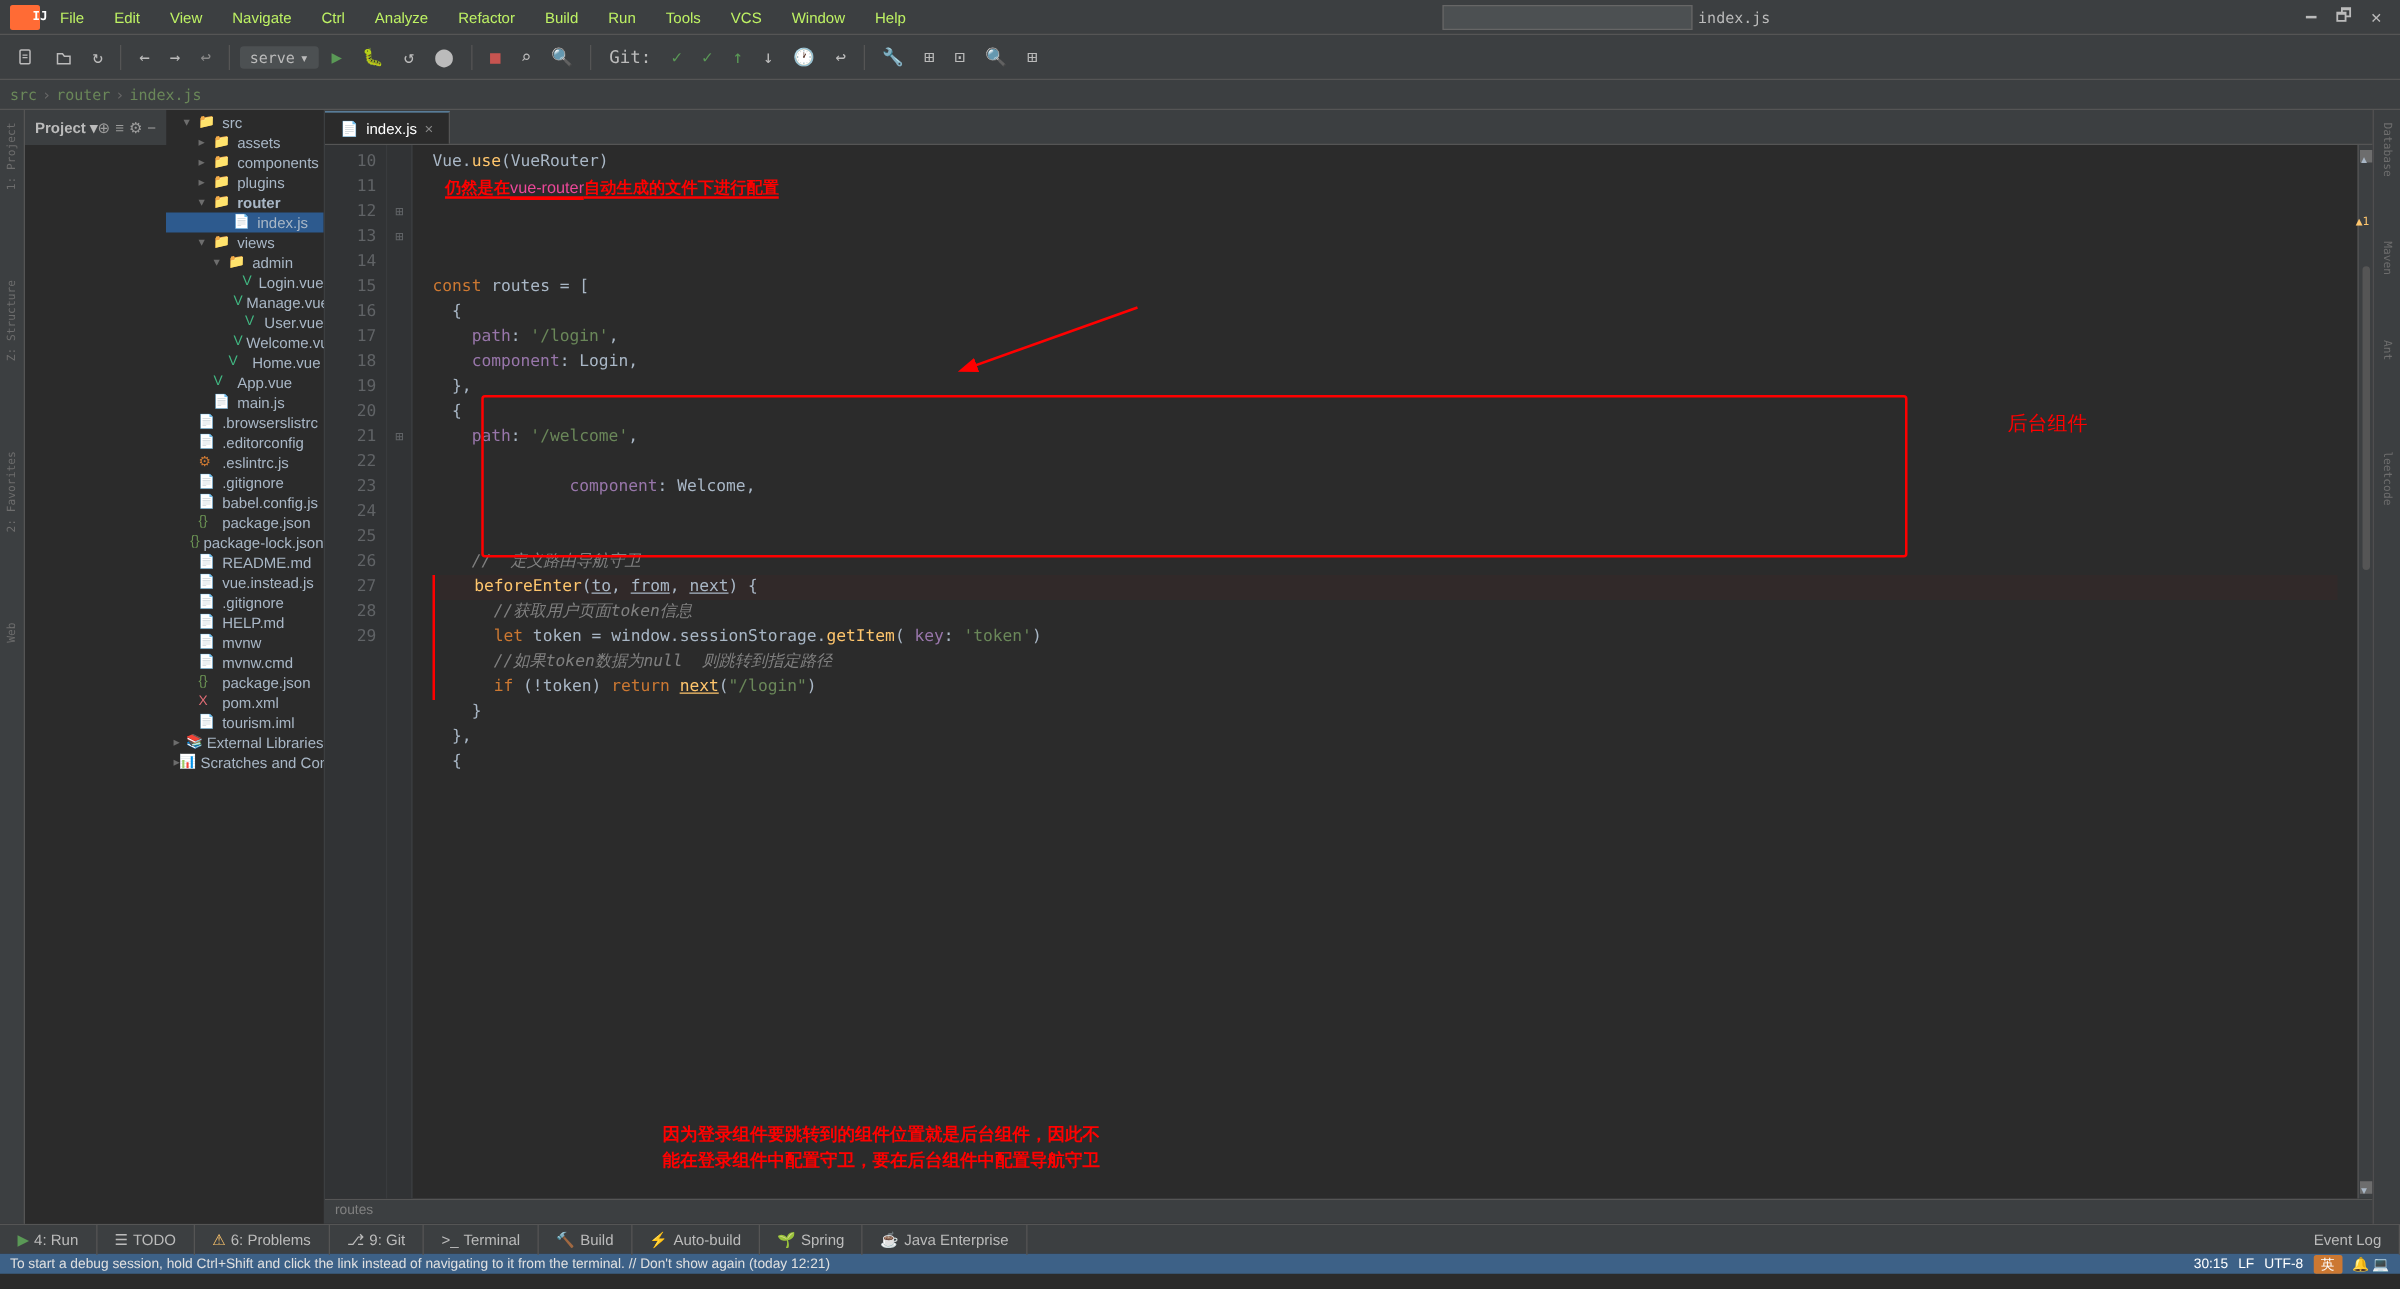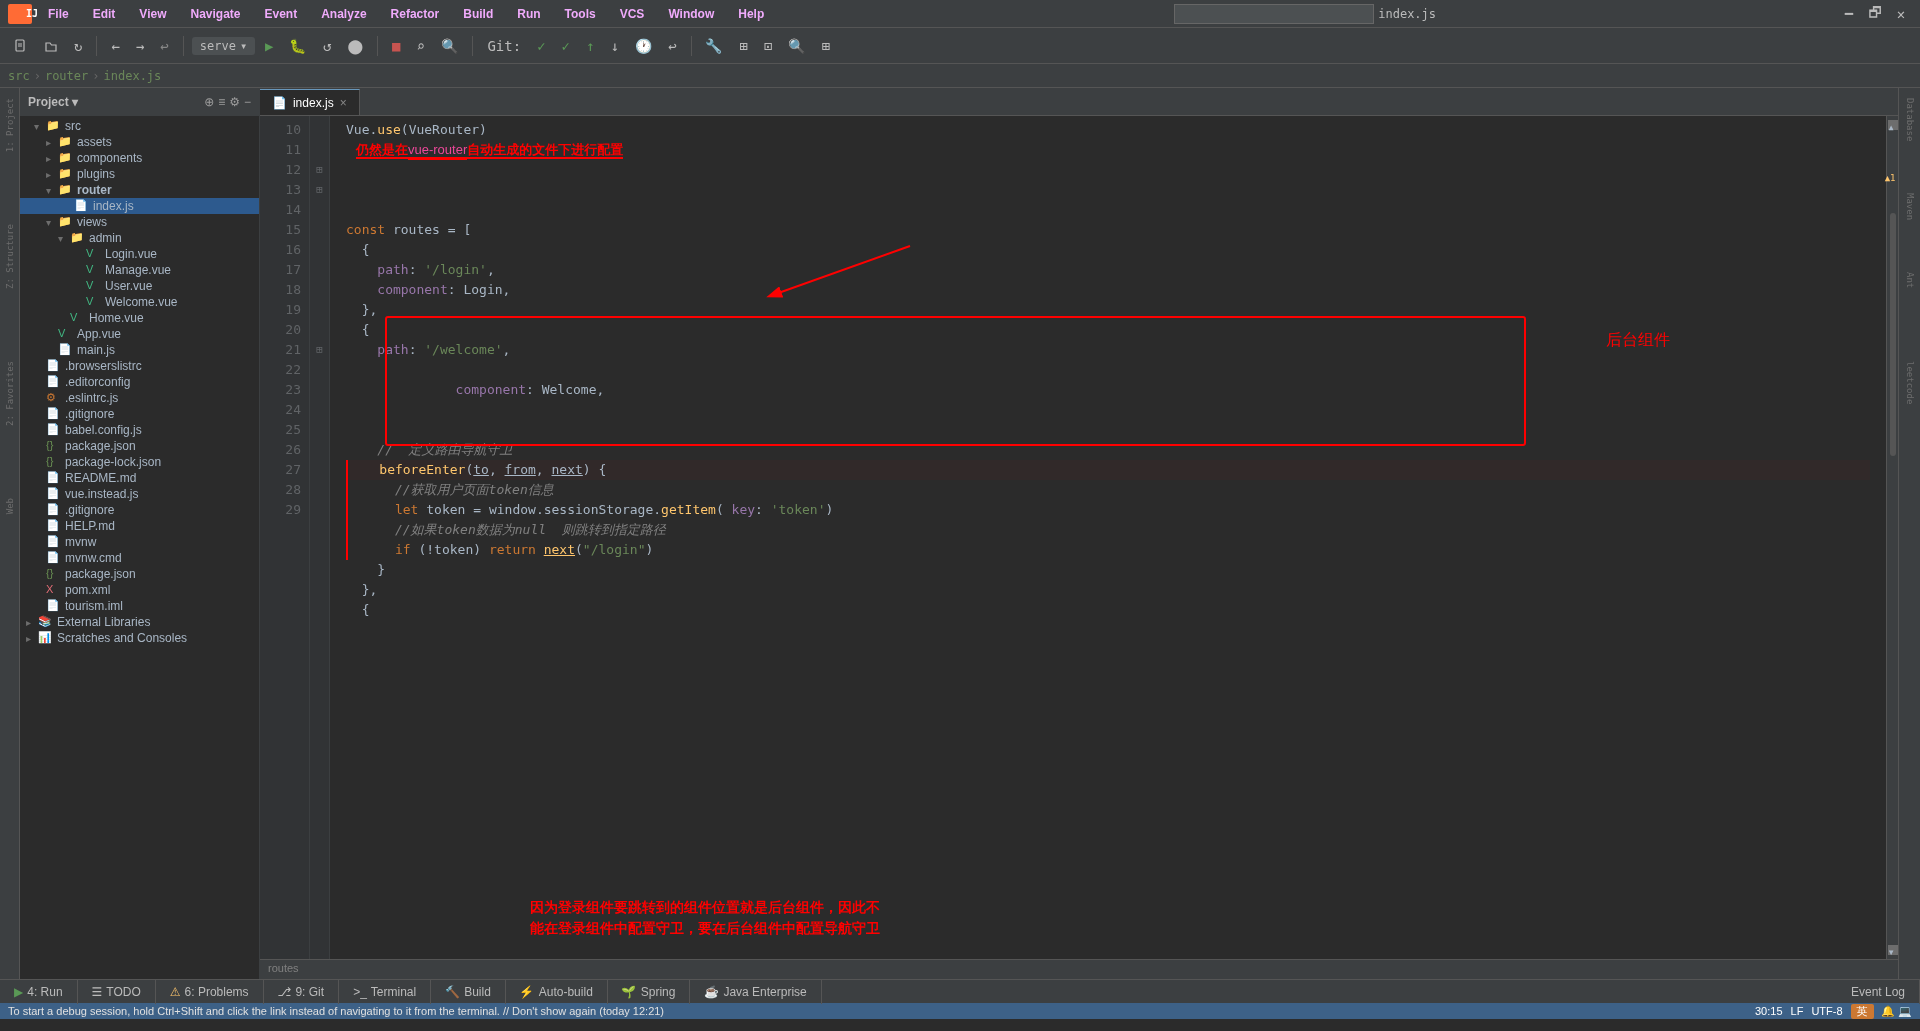--- a/index.html
+++ b/index.html
@@ -4,38 +4,38 @@
   <style>
     * { margin: 0; padding: 0; box-sizing: border-box; }
     body { font-family: 'Consolas', 'Monaco', monospace; font-size: 12px; background: #2b2b2b; color: #a9b7c6; overflow: hidden; width: 1920px; height: 1031px; }
 
     
     #titlebar { height: 28px; background: #3c3f41; display: flex; align-items: center; justify-content: space-between; border-bottom: 1px solid #555; }
     #titlebar .left { display: flex; align-items: center; gap: 8px; padding-left: 8px; }
     #titlebar .center { display: flex; align-items: center; gap: 4px; font-size: 12px; color: #bbb; }
     #titlebar .right { display: flex; align-items: center; gap: 4px; padding-right: 8px; }
     #titlebar .win-btn { width: 22px; height: 22px; display: flex; align-items: center; justify-content: center; color: #bbb; cursor: pointer; font-size: 14px; }
-    .menu-item { padding: 2px 8px; color: #f0abfc; font-size: 12px; cursor: pointer; font-family: Arial, sans-serif; font-weight: bold; }
+    .menu-item { padding: 2px 8px; color: #bef264; font-size: 12px; cursor: pointer; font-family: Arial, sans-serif; }
 
     
     #toolbar { height: 36px; background: #3c3f41; display: flex; align-items: center; gap: 4px; padding: 0 8px; border-bottom: 1px solid #555; }
     .tb-btn { padding: 2px 6px; color: #bbb; cursor: pointer; font-size: 14px; display: flex; align-items: center; gap: 2px; border-radius: 2px; }
     .tb-sep { width: 1px; height: 20px; background: #555; margin: 0 4px; }
     .serve-btn { background: #4c5052; padding: 2px 8px; border-radius: 3px; font-size: 12px; color: #bbb; display: flex; align-items: center; gap: 4px; cursor: pointer; }
 
     
     #breadcrumb { height: 24px; background: #3c3f41; display: flex; align-items: center; padding: 0 8px; border-bottom: 1px solid #555; font-size: 12px; color: #bbb; gap: 4px; }
     #breadcrumb span { color: #6a8759; }
     #breadcrumb .sep { color: #666; }
 
     
     #main { display: flex; height: calc(1031px - 28px - 36px - 24px - 28px - 24px); }
 
     
-    #project-panel { width: 240px; background: #2b2b2b; border-right: 1px solid #3c3f41; display: flex; flex-direction: column; overflow: hidden; }
+    #project-panel { width: 240px; background: #2b2b2b; border-right: 1px solid #3c3f41; display: flex; flex-direction: row; overflow: hidden; }
     #project-header { height: 28px; background: #3c3f41; display: flex; align-items: center; justify-content: space-between; padding: 0 8px; font-size: 12px; color: #bbb; font-family: Arial, sans-serif; }
     #project-header .icons { display: flex; gap: 4px; }
     #project-tree { flex: 1; overflow-y: auto; padding: 2px 0; }
     .tree-item { padding: 1px 0; cursor: pointer; display: flex; align-items: center; font-size: 12px; font-family: Arial, sans-serif; white-space: nowrap; }
     .tree-item.selected { background: #2d5a8e; }
     .tree-arrow { width: 12px; display: inline-block; color: #6d6d6d; font-size: 10px; }
     .tree-icon { width: 16px; height: 14px; display: inline-block; margin-right: 3px; font-size: 11px; }
     .folder-icon { color: #b8ab5e; }
     .vue-icon { color: #42b883; }
     .js-icon { color: #ffc66d; }
@@ -86,21 +86,21 @@
 </head>
 <body>
 
 <div id="titlebar">
   <div class="left">
     <div style="width:20px;height:20px;background:#ff6b35;border-radius:2px;display:flex;align-items:center;justify-content:center;color:white;font-size:10px;font-weight:bold;padding-left:24px;">IJ</div>
     <div class="menu-item">File</div>
     <div class="menu-item">Edit</div>
     <div class="menu-item">View</div>
     <div class="menu-item">Navigate</div>
-    <div class="menu-item">Event</div>
+    <div class="menu-item">Ctrl</div>
     <div class="menu-item">Analyze</div>
     <div class="menu-item">Refactor</div>
     <div class="menu-item">Build</div>
     <div class="menu-item">Run</div>
     <div class="menu-item">Tools</div>
     <div class="menu-item">VCS</div>
     <div class="menu-item">Window</div>
     <div class="menu-item">Help</div>
   </div>
   <div class="center">

